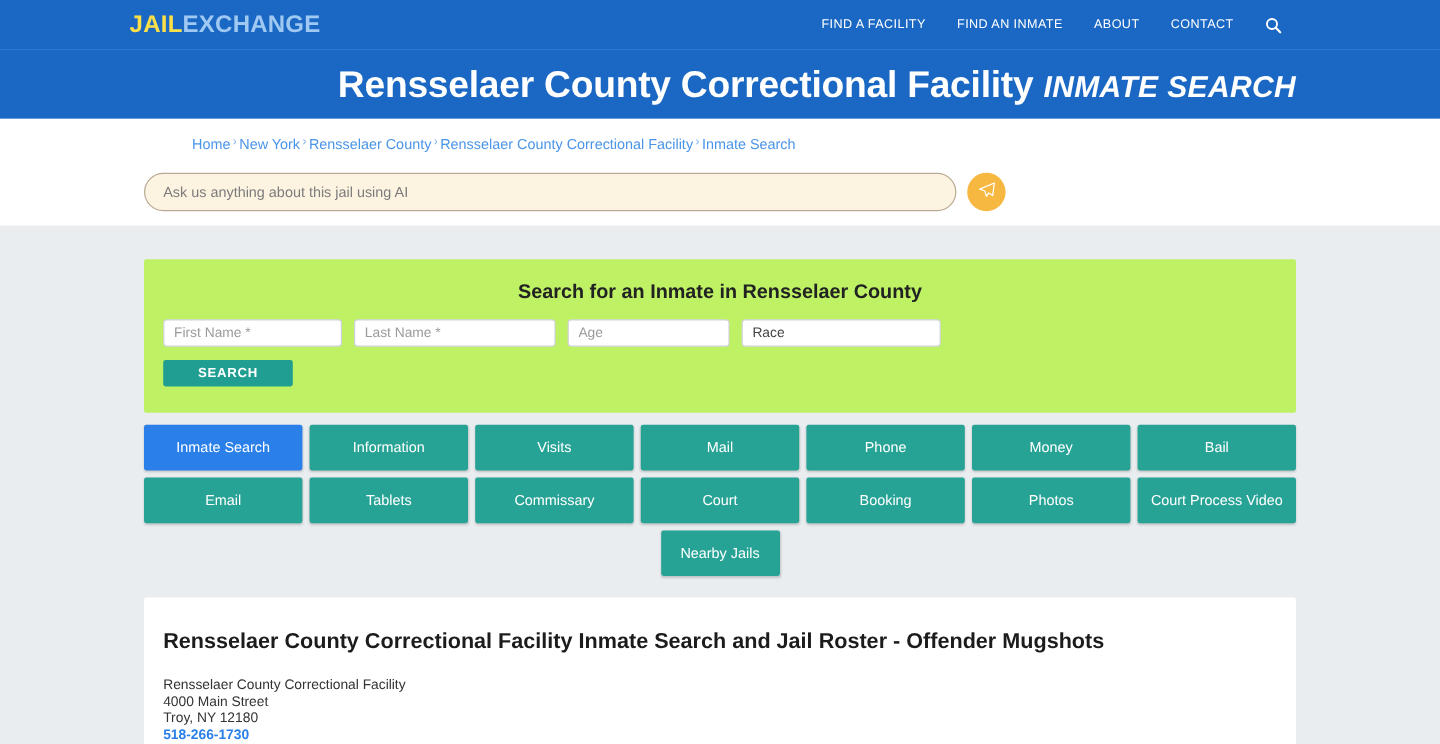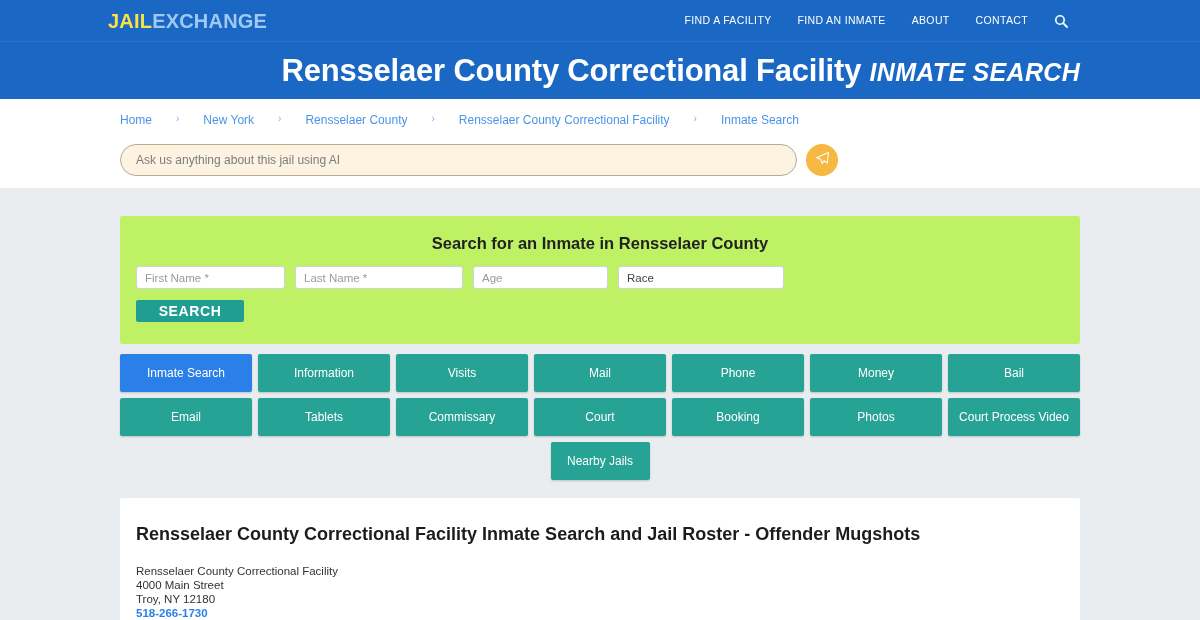--- a/index.html
+++ b/index.html
@@ -54,21 +54,21 @@
     letter-spacing: -.2px; line-height: 1;
   }
   .banner h1 .sub {
     font-size: 25px; font-style: italic; font-weight: bold; letter-spacing: .3px;
   }
 
   
   .whitezone { background: #ffffff; padding-top: 14px; padding-bottom: 12px; }
   .wrap { width: 960px; margin: 0 auto; }
 
-  .crumbs { display: flex; align-items: flex-start; font-size: 12px; gap: 24px; flex-wrap: nowrap; }
+  .crumbs { display: flex; align-items: flex-start; font-size: 12px; gap: 2px; flex-wrap: nowrap; margin-left: 40px; }
   .crumbs a { color: #4a95e8; text-decoration: none; white-space: nowrap; }
   .crumbs .sep { color: #7fb3ee; font-size: 10px; }
 
   .ai-row { display: flex; align-items: center; gap: 9px; margin-top: 17px; }
   .ai-input {
     flex: 0 0 677px; width: 677px; height: 32px;
     background: #fdf3e1;
     border: 1px solid #b9aa94;
     border-radius: 16px;
     padding: 0 15px;
@@ -118,21 +118,21 @@
       linear-gradient(135deg, #555 50%, transparent 50%);
     background-position: calc(100% - 13px) 10px, calc(100% - 9px) 10px;
     background-size: 4px 4px, 4px 4px;
     background-repeat: no-repeat;
     color: #666;
   }
   .searchbtn {
     margin-top: 11px;
     width: 108px; height: 22px;
     background: #1f9e91; color: #fff; border: none; border-radius: 2px;
-    font-size: 14px; letter-spacing: .6px; font-weight: bold;
+    font-size: 11px; letter-spacing: .6px; font-weight: bold;
     font-family: "Liberation Sans", sans-serif;
     cursor: pointer;
   }
 
   
   .tiles { margin-top: 10px; }
   .tilerow { display: flex; gap: 6px; margin-bottom: 6px; }
   .tilerow.center { justify-content: center; }
   .tile {
     flex: 1 1 0; height: 38px;

